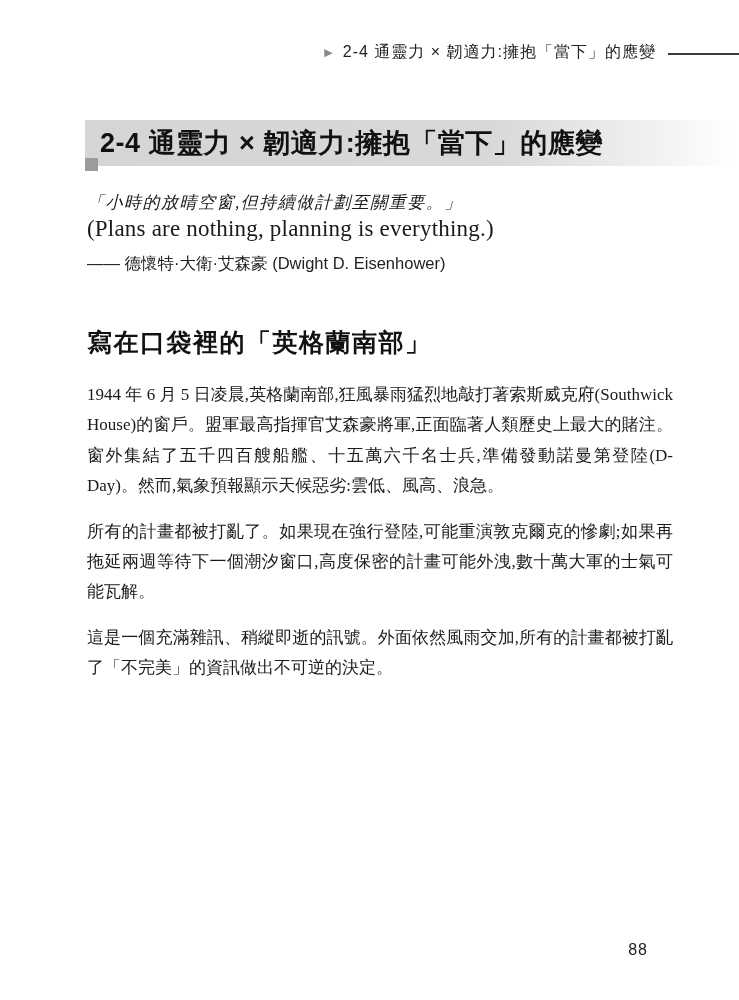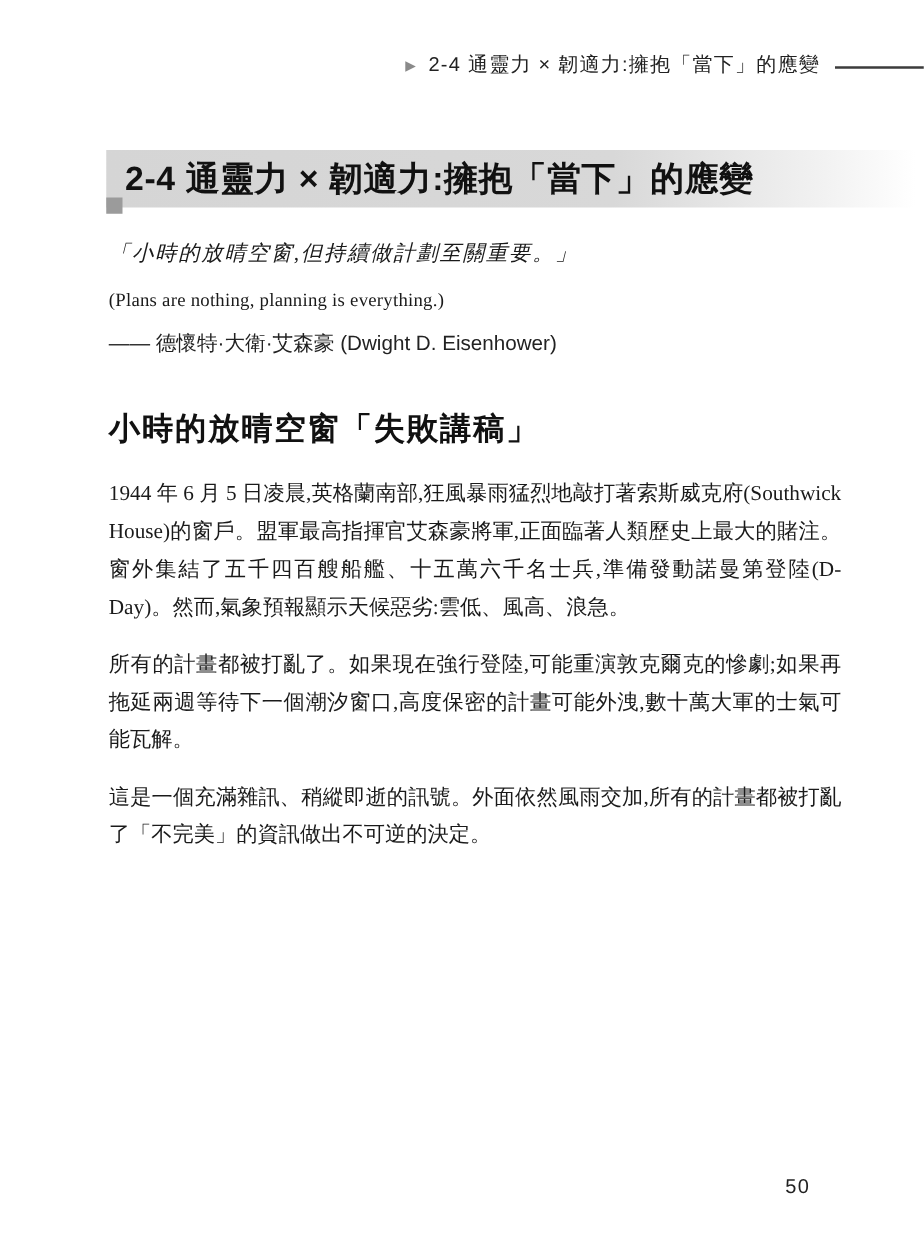--- a/index.html
+++ b/index.html
@@ -42,21 +42,21 @@
 
   
   .epigraph{
     position:absolute;left:87px;right:67px;top:190px;margin:0;
   }
   .epigraph .q-zh{
     margin:0;font-size:17px;font-style:italic;letter-spacing:1.5px;
     line-height:26px;color:#1a1a1a;
   }
   .epigraph .q-en{
-    margin:12px 0 0 0;font-size:15px;line-height:26px;letter-spacing:0.2px;
+    margin:0 0 0 0;font-size:23px;line-height:26px;letter-spacing:0.2px;
   }
   .epigraph .attr{
     margin:8px 0 0 0;text-align:left;font-size:16.5px;line-height:26px;
     font-family:"Liberation Sans","DejaVu Sans",sans-serif;color:#222;
   }
 
   
   .section-heading{
     position:absolute;left:87px;top:326px;margin:0;
     font-size:25px;font-weight:bold;letter-spacing:1.5px;color:#111;
@@ -92,23 +92,23 @@
     <h1>2-4 通靈力 × 韌適力:擁抱「當下」的應變</h1>
     <span class="corner-square"></span>
   </div>
 
   <blockquote class="epigraph">
     <p class="q-zh">「小時的放晴空窗,但持續做計劃至關重要。」</p>
     <p class="q-en">(Plans are nothing, planning is everything.)</p>
     <p class="attr">—— 德懷特·大衛·艾森豪 (Dwight D. Eisenhower)</p>
   </blockquote>
 
-  <h2 class="section-heading">小時的放晴空窗「失敗講稿」</h2>
+  <h2 class="section-heading">寫在口袋裡的「英格蘭南部」</h2>
 
   <div class="body-text">
     <p>1944 年 6 月 5 日凌晨,英格蘭南部,狂風暴雨猛烈地敲打著索斯威克府(Southwick House)的窗戶。盟軍最高指揮官艾森豪將軍,正面臨著人類歷史上最大的賭注。窗外集結了五千四百艘船艦、十五萬六千名士兵,準備發動諾曼第登陸(D-Day)。然而,氣象預報顯示天候惡劣:雲低、風高、浪急。</p>
     <p>所有的計畫都被打亂了。如果現在強行登陸,可能重演敦克爾克的慘劇;如果再拖延兩週等待下一個潮汐窗口,高度保密的計畫可能外洩,數十萬大軍的士氣可能瓦解。</p>
     <p>這是一個充滿雜訊、稍縱即逝的訊號。外面依然風雨交加,所有的計畫都被打亂了「不完美」的資訊做出不可逆的決定。</p>
   </div>
 
-  <div class="folio">50</div>
+  <div class="folio">88</div>
 
 </div>
 
 </body></html>

